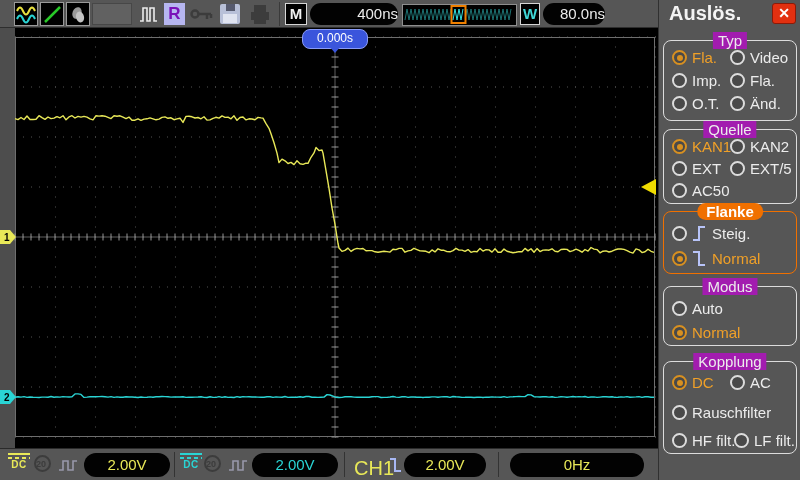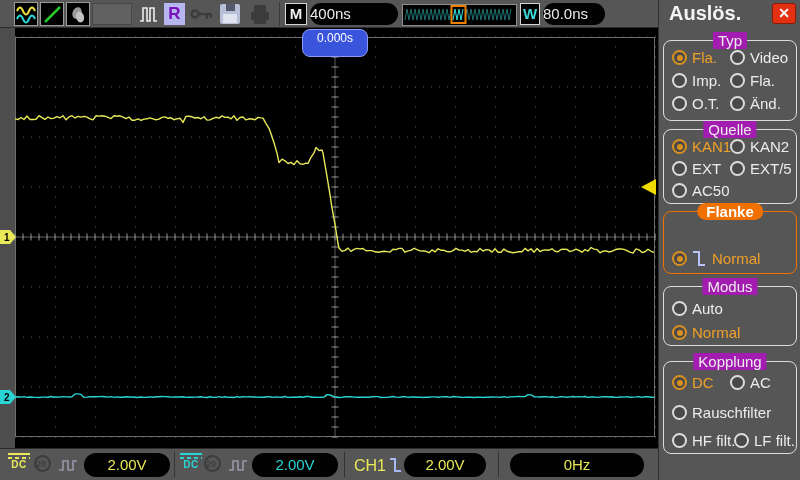--- a/index.html
+++ b/index.html
@@ -11,46 +11,46 @@
   .tbicon{position:absolute;top:2px;width:24px;height:24px;background:#000;
           border:1px solid #9a9a9a;box-sizing:border-box;}
   .tbglyph{position:absolute;top:2px;width:26px;height:24px;}
   .rbox{position:absolute;left:164px;top:3px;width:21px;height:22px;background:#b6b6f0;
         color:#7a10b8;font-weight:bold;font-size:17px;text-align:center;line-height:22px;}
   .emptyfield{position:absolute;left:92px;top:3px;width:40px;height:22px;background:#616161;
               border:1px solid #474747;box-sizing:border-box;}
   .mbox{position:absolute;top:3px;width:22px;height:22px;background:#000;border:1px solid #d6d6d6;
         box-sizing:border-box;color:#f0f0f0;font-weight:bold;font-size:15px;text-align:center;line-height:20px;}
   .pill{position:absolute;top:3px;height:22px;background:#020202;border-radius:11px;
-        color:#ececec;font-size:15px;text-align:left;line-height:22px;}
+        color:#ececec;font-size:15px;text-align:right;line-height:22px;}
   .vsep{position:absolute;top:2px;width:1px;height:24px;background:#3a3a3a;}
   .strip{position:absolute;left:402px;top:4px;width:113px;height:20px;background:#000;
          border:1px solid #8e8e8e;}
   
   .screen{position:absolute;left:0;top:28px;width:658px;height:420px;background:#000;}
   .screen::before{content:'';position:absolute;left:0;top:0;width:15px;height:100%;background:#4d4d4d;}
   #scope{position:absolute;left:0;top:0;z-index:1;}
-  .timepos{position:absolute;left:302px;top:1px;width:66px;height:28px;background:#3a55dc;
+  .timepos{position:absolute;left:302px;top:1px;width:66px;height:20px;background:#3a55dc;
            border:1px solid #8a9cf8;border-radius:8px;z-index:2;color:#fff;font-size:12px;
            text-align:center;line-height:16px;box-sizing:border-box;}
   .timepos::after{content:'';position:absolute;left:50%;top:16px;transform:translateX(-50%);
            border:6px solid transparent;border-top:7px solid #3a55dc;}
   
   .bottombar{position:absolute;left:0;top:448px;width:658px;height:32px;background:#565656;
              border-top:1px solid #2a2a2a;box-sizing:border-box;}
   .bpill{position:absolute;top:4px;height:24px;background:#020202;border-radius:12px;
          font-size:15px;text-align:center;line-height:24px;}
   .bsep{position:absolute;top:3px;width:1px;height:25px;background:#333;}
   .dcic{position:absolute;width:22px;}
   .dcic .s{height:2px;background:var(--c);}
   .dcic .d{height:2px;margin-top:2px;background:repeating-linear-gradient(90deg,var(--c) 0 4px,transparent 4px 7px);}
   .dcic .t{font-size:10px;font-weight:bold;color:var(--c);line-height:11px;text-align:center;letter-spacing:.5px;}
   .bwic{position:absolute;width:17px;height:17px;border:2px solid #3c3c3c;border-radius:50%;
         color:#3c3c3c;font-size:9px;font-weight:bold;text-align:left;line-height:14px;box-sizing:border-box;}
-  .trigsrc{position:absolute;top:8px;color:#e8e858;font-size:16px;}
+  .trigsrc{position:absolute;top:8px;color:#e8e858;font-size:20px;}
   
   .sidebar{position:absolute;left:658px;top:0;width:142px;height:480px;background:#565656;
            border-left:1px solid #303030;box-sizing:border-box;}
   .sb-title{position:absolute;top:2px;left:10px;font-size:20px;font-weight:bold;color:#f4f4f4;}
   .close-btn{position:absolute;top:3px;right:4px;width:24px;height:21px;background:#e23010;
              border:1px solid #8a1a08;border-radius:3px;color:#fff;font-weight:bold;font-size:14px;
              text-align:center;line-height:19px;box-sizing:border-box;}
   .group{position:absolute;left:4px;right:3px;border:1px solid #dcdcdc;border-radius:8px;}
   .gtitle{position:absolute;top:-9px;left:50%;transform:translateX(-50%);background:#a21caf;
           padding:0 5px;font-size:15px;color:#ececec;white-space:nowrap;line-height:17px;}
@@ -223,20 +223,27 @@
         <span>EXT/5</span>
       </div>
     <div class="opt" style="left:8px;top:52px">
         <span class="radio"></span>
         <span>AC50</span>
       </div>
   </div>
 
   <div class="group accent" style="top:211px;height:61px">
     <span class="gtitle">Flanke</span>
+    <div class="opt" style="left:8px;top:11px">
+      <span class="radio"></span>
+      <svg width="15" height="21">
+          <path d="M1 17 h6 v-13 h6" stroke="#b8c4f8" stroke-width="2" fill="none"></path>
+        </svg>
+      <span>Steig.</span>
+    </div>
     <div class="opt sel" style="left:8px;top:36px">
       <span class="radio"></span>
       <svg width="15" height="21">
           <path d="M1 4 h6 v13 h6" stroke="#b8c4f8" stroke-width="2" fill="none"></path>
         </svg>
       <span>Normal</span>
     </div>
   </div>
 
   <div class="group" style="top:286px;height:58px">

